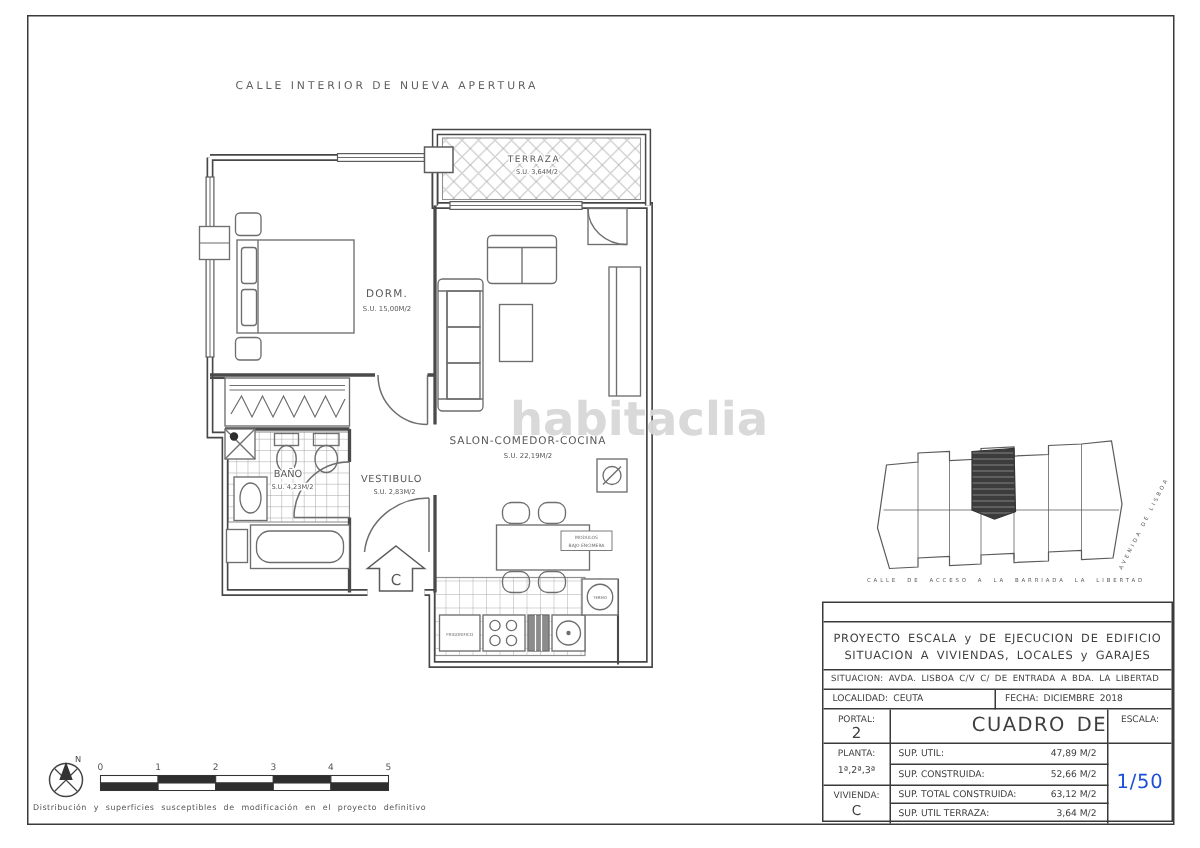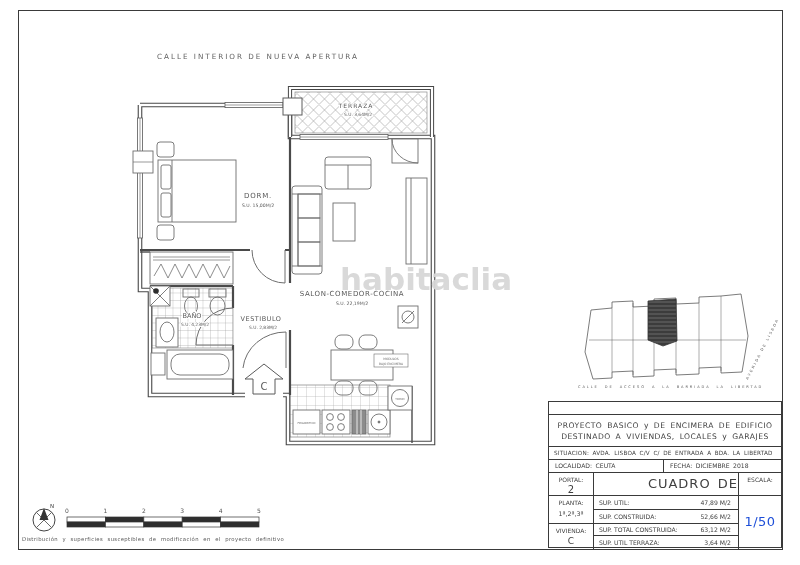--- a/index.html
+++ b/index.html
@@ -261,22 +261,22 @@
         <text x="259" y="513">5</text>
       </g>
     </g>
 
     <text x="340" y="290" font-size="31" font-weight="bold" fill="#d7d7d7" opacity="0.95">habitaclia</text>
   </svg>
 
   <div class="tb">
     <div class="cell bb" style="left:0;top:0;width:232px;height:13px;"></div>
     <div class="cell bb t-proj" style="left:0;top:13px;width:232px;height:32px;">
-      <div>PROYECTO BASICO y DE ENCIMERA DE EDIFICIO</div>
-      <div>DESTINADO A VIVIENDAS, LOCALES y GARAJES</div>
+      <div>PROYECTO ESCALA y DE EJECUCION DE EDIFICIO</div>
+      <div>SITUACION A VIVIENDAS, LOCALES y GARAJES</div>
     </div>
     <div class="cell bb t-sit" style="left:0;top:45px;width:232px;height:13px;">SITUACION: AVDA. LISBOA C/V C/ DE ENTRADA A BDA. LA LIBERTAD</div>
     <div class="cell bb br t-small" style="left:0;top:58px;width:115px;height:13px;">LOCALIDAD: CEUTA</div>
     <div class="cell bb t-small" style="left:115px;top:58px;width:117px;height:13px;">FECHA: DICIEMBRE 2018</div>
 
     <div class="cell bb br" style="left:0;top:71px;width:45px;height:23px;">
       <div class="t-clab">PORTAL:</div>
       <div class="t-cval-big">2</div>
     </div>
     <div class="cell bb br t-cuadro" style="left:45px;top:71px;width:145px;height:23px;">CUADRO DE SUPERFICIES</div>

